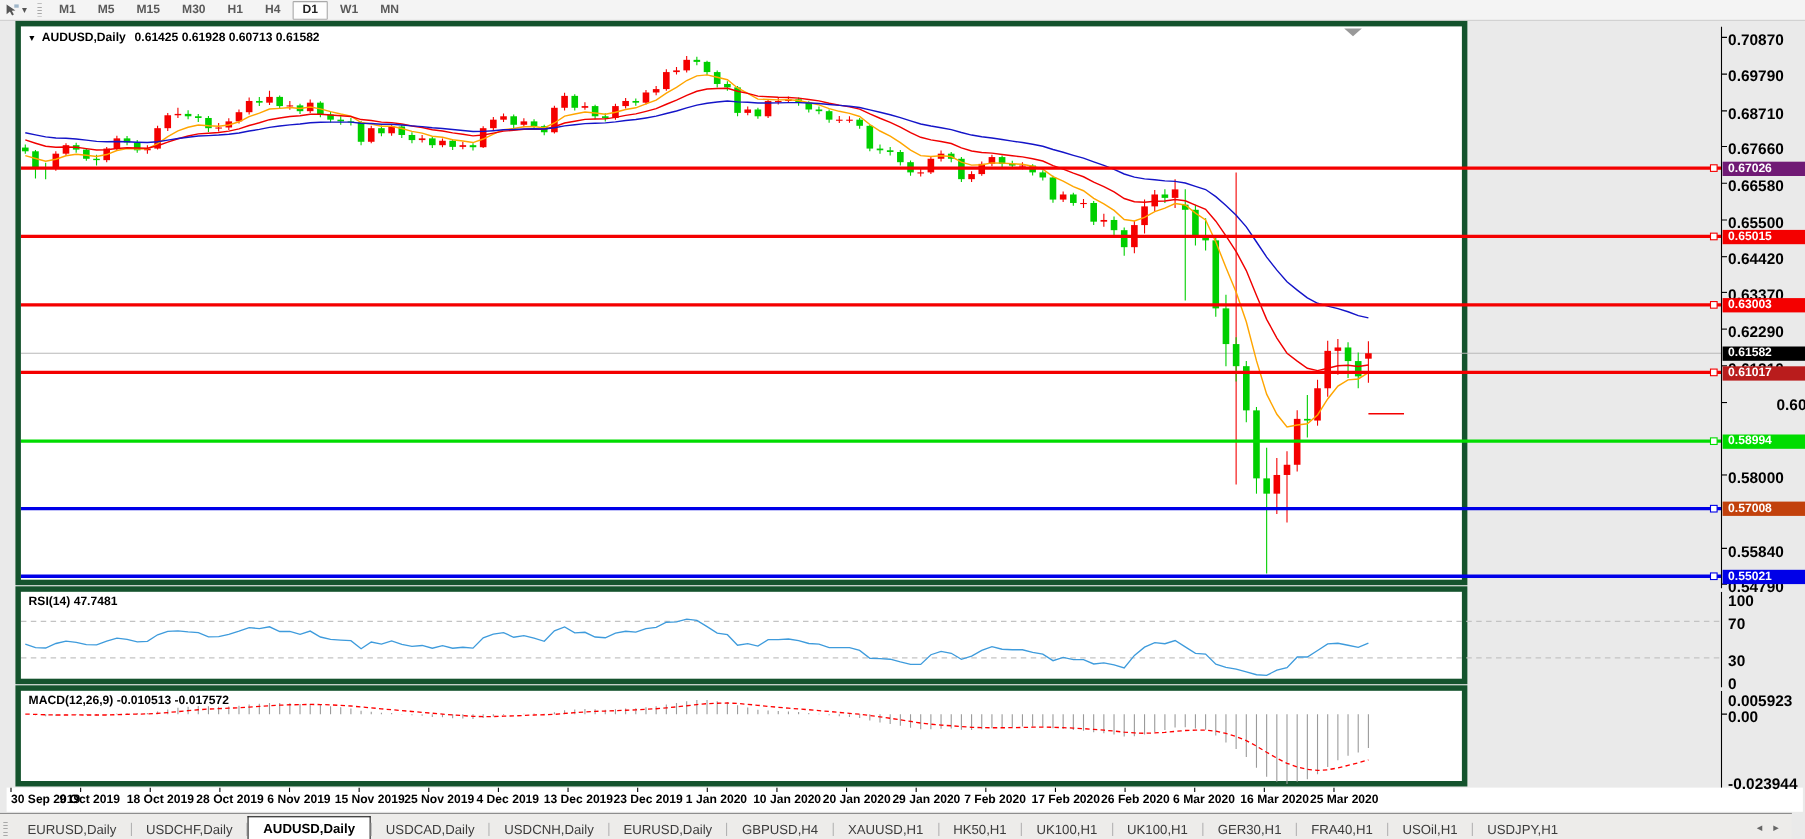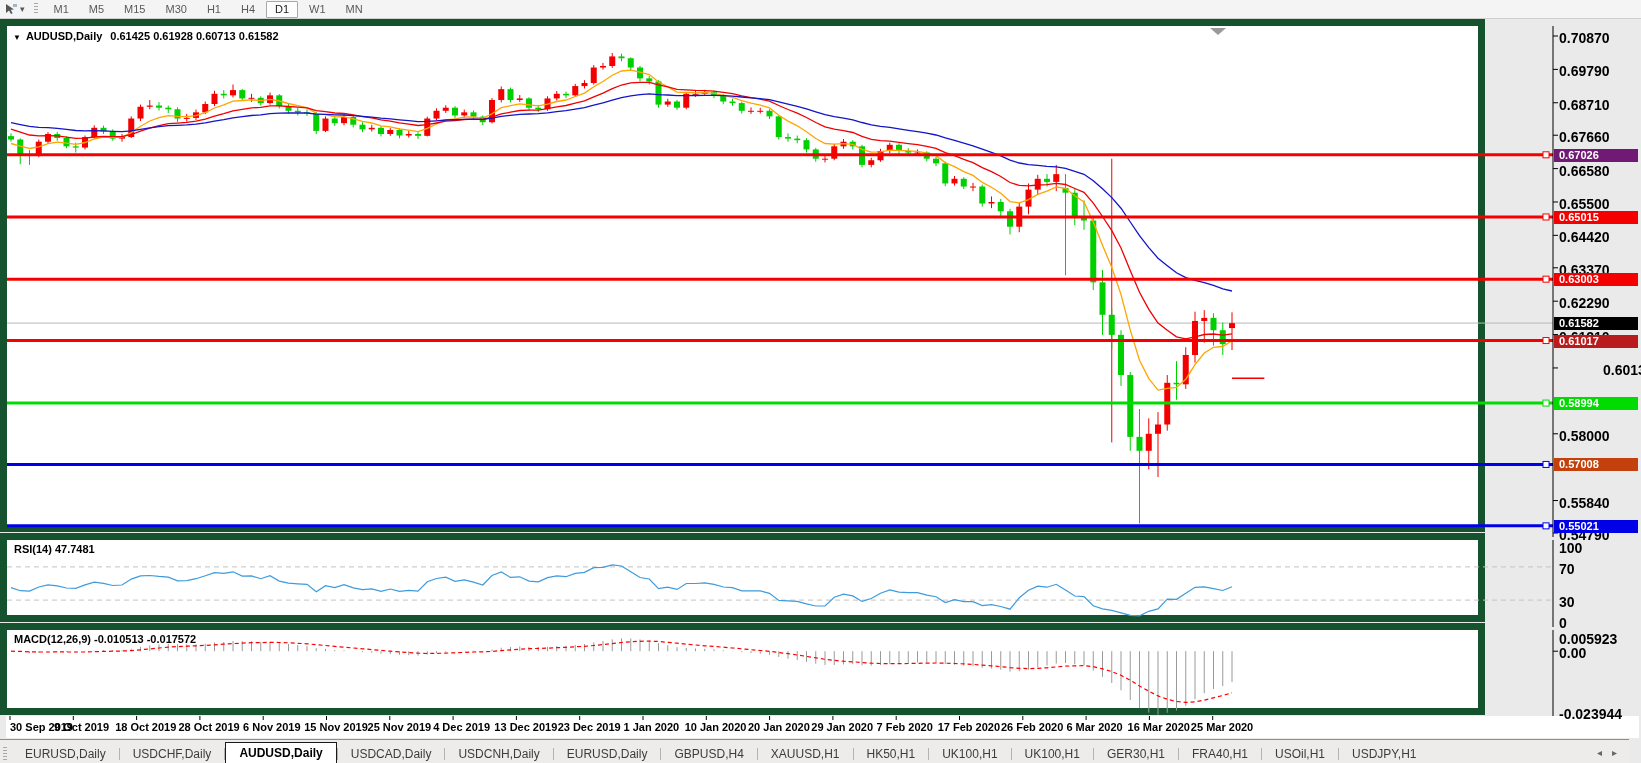--- a/index.html
+++ b/index.html
@@ -2,24 +2,24 @@
 <html><head>
 <meta charset="utf-8">
 <style>
   html,body{margin:0;padding:0;background:#DADADA;}
   .app{position:relative;width:1641px;height:763px;background:#EAEAEA;font-family:"Liberation Sans",sans-serif;overflow:hidden;}
   
   .toolbar{position:absolute;top:0;left:0;right:0;height:18px;background:#F4F4F4;border-bottom:1px solid #CFCFCF;display:flex;align-items:center;}
   .toolicon{width:18px;height:14px;margin-left:2px;display:flex;align-items:center;justify-content:center;}
   .caret{font-size:9px;color:#555;margin:0 3px 0 0;}
   .grip{width:4px;height:12px;margin:0 6px;background:repeating-linear-gradient(to bottom,#A8A8A8 0 1px,transparent 1px 3px);}
-  .tfbtn{height:15px;line-height:15px;padding:0 8px;font-size:11px;font-weight:400;color:#5A5A5A;border:1px solid transparent;margin:0 1px;border-radius:1px;text-align:center;}
+  .tfbtn{height:15px;line-height:15px;padding:0 8px;font-size:11px;font-weight:700;color:#5A5A5A;border:1px solid transparent;margin:0 1px;border-radius:1px;text-align:center;}
   .tfbtn.active{background:#FDFDFD;border-color:#A9A9A9;color:#222;}
   
-  .panel{position:absolute;left:0;width:1485px;background:#FFF;border:7px solid #14532d;box-sizing:border-box;}
+  .panel{position:absolute;left:14px;width:1320px;background:#FFF;border:5px solid #14532d;box-sizing:border-box;}
   #main-panel{top:19px;height:513px;}
   #rsi-panel{top:533px;height:89px;}
   #macd-panel{top:623px;height:92px;}
   #date-strip{position:absolute;left:6px;width:1633px;top:716px;height:22px;background:#FFF;}
   .psvg{position:absolute;left:0;top:0;}
   .pane-label{position:absolute;left:7px;top:3px;font-size:11px;font-weight:700;color:#000;white-space:nowrap;z-index:5;}
   .collapse{font-size:8px;color:#000;margin-right:5px;}
   .ohlc{margin-left:8px;}
   .atick{position:absolute;left:1552px;font-size:14px;font-weight:700;color:#000;white-space:nowrap;z-index:2;}
   .badge{position:absolute;left:1547px;width:84px;height:13px;font-size:11px;font-weight:700;line-height:13px;color:#FFF;padding-left:5px;box-sizing:border-box;white-space:nowrap;z-index:4;}

